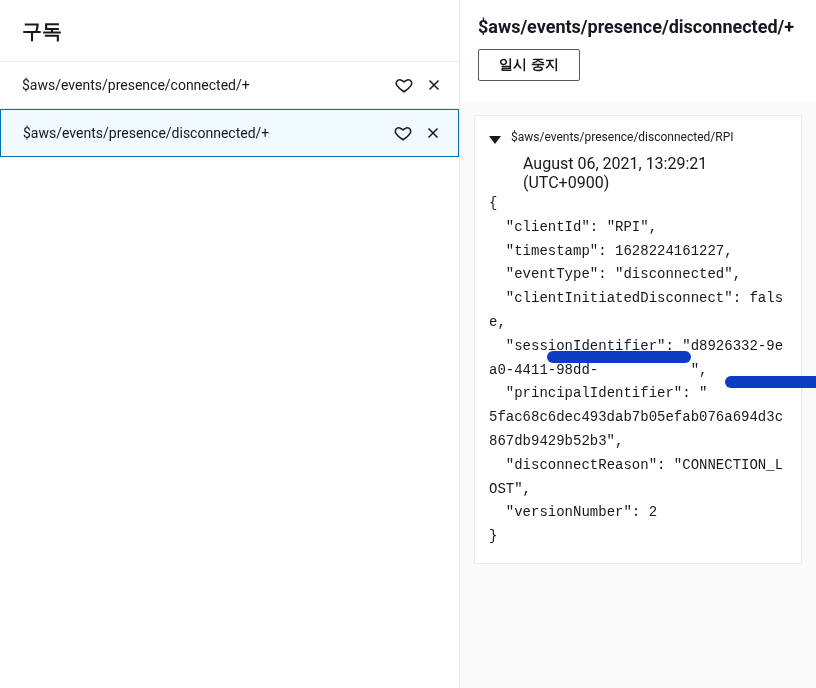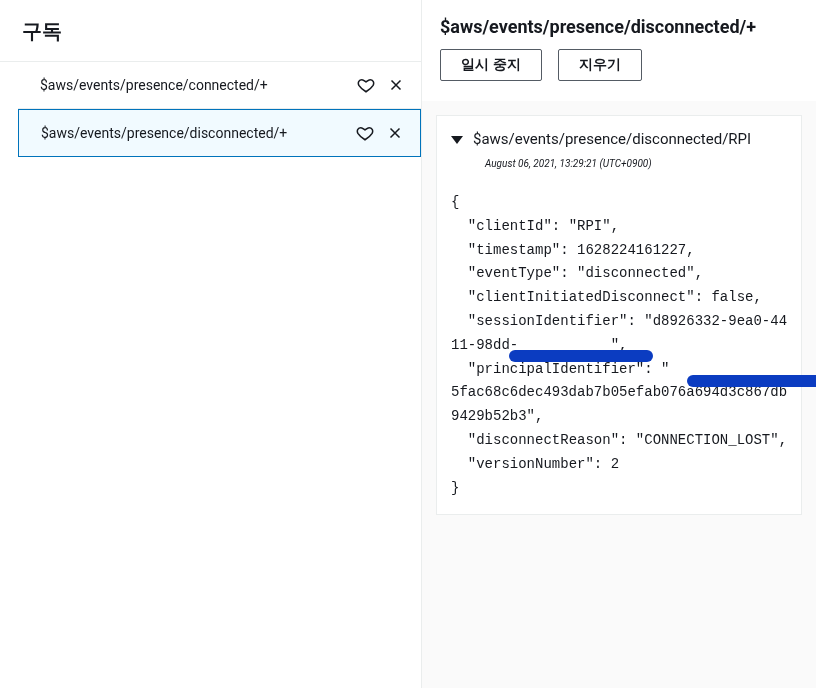--- a/index.html
+++ b/index.html
@@ -5,35 +5,34 @@
     * { box-sizing: border-box; margin: 0; padding: 0; }
     body {
       font-family: -apple-system, BlinkMacSystemFont, "Segoe UI", Roboto, Arial, sans-serif;
       background: #fff;
       width: 816px;
       height: 688px;
       display: flex;
       color: #16191f;
     }
     .left-panel {
-      width: 422px;
+      width: 460px;
       border-right: 1px solid #eaeded;
       display: flex;
       flex-direction: column;
     }
     .left-header {
       padding: 18px 22px 16px;
       font-size: 20px;
       font-weight: 700;
       border-bottom: 1px solid #eaeded;
     }
     .subscription-list {
       display: flex;
       flex-direction: column;
-      margin-left: 18px;
     }
     .subscription-item {
       display: flex;
       align-items: center;
       padding: 12px 14px 12px 22px;
       border-bottom: 1px solid #eaeded;
       cursor: pointer;
       font-size: 14px;
       gap: 8px;
     }
@@ -63,21 +62,21 @@
     }
     .topic-title {
       font-size: 18px;
       font-weight: 700;
       word-break: break-all;
       margin-bottom: 12px;
     }
     .button-row {
       display: flex;
       flex-wrap: wrap;
-      gap: 16px;
+      gap: 4px;
       padding-bottom: 12px;
     }
     .btn {
       background: #fff;
       border: 1px solid #545b64;
       border-radius: 2px;
       padding: 6px 20px;
       font-size: 14px;
       font-weight: 700;
       cursor: pointer;
@@ -101,28 +100,26 @@
     }
     .caret {
       width: 0; height: 0;
       border-left: 6px solid transparent;
       border-right: 6px solid transparent;
       border-top: 8px solid #16191f;
       margin-top: 6px;
       cursor: pointer;
     }
     .message-topic {
-      font-size: 15px;
+      font-size: 12px;
       word-break: break-all;
     }
     .message-time {
-      font-size: 10px;
+      font-size: 16px;
       padding-left: 48px;
-      margin-bottom: 22px;
-      font-style: italic;
     }
     .payload {
       font-family: "Courier New", Consolas, monospace;
       font-size: 14px;
       white-space: pre-wrap;
       word-break: break-all;
       padding-left: 14px;
       line-height: 1.7;
       position: relative;
     }
@@ -174,21 +171,20 @@
       </span>
     </div>
   </div>
 </div>
 
 <div class="right-panel">
   <div class="right-header">
     <div class="topic-title">$aws/events/presence/disconnected/+</div>
     <div class="button-row">
       <button class="btn">일시 중지</button>
-      <button class="btn">지우기</button>
     </div>
   </div>
 
   <div class="message-area">
     <div class="message-card">
       <div class="message-header">
         <div class="caret"></div>
         <div class="message-topic">$aws/events/presence/disconnected/RPI</div>
       </div>
       <div class="message-time">August 06, 2021, 13:29:21 (UTC+0900)</div>

